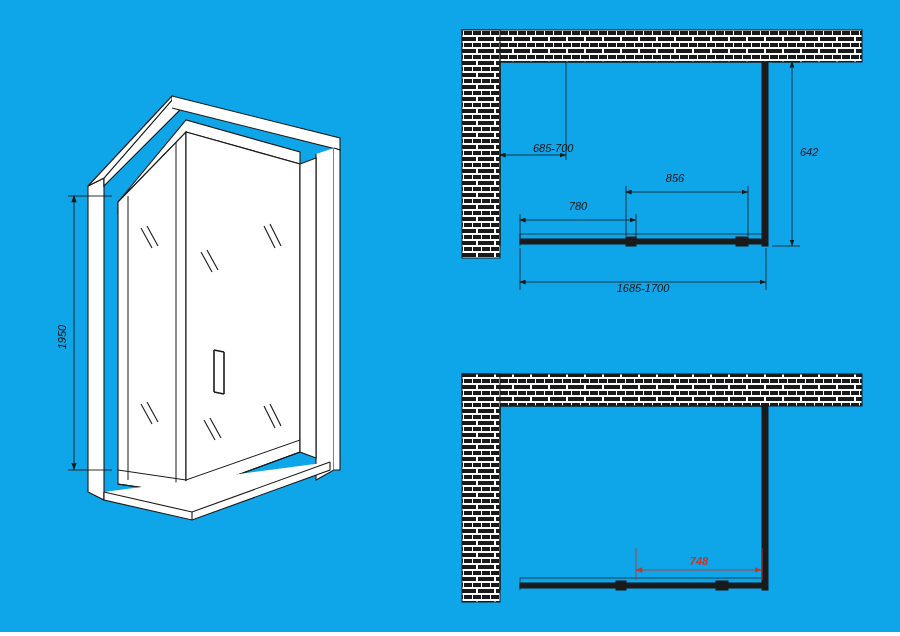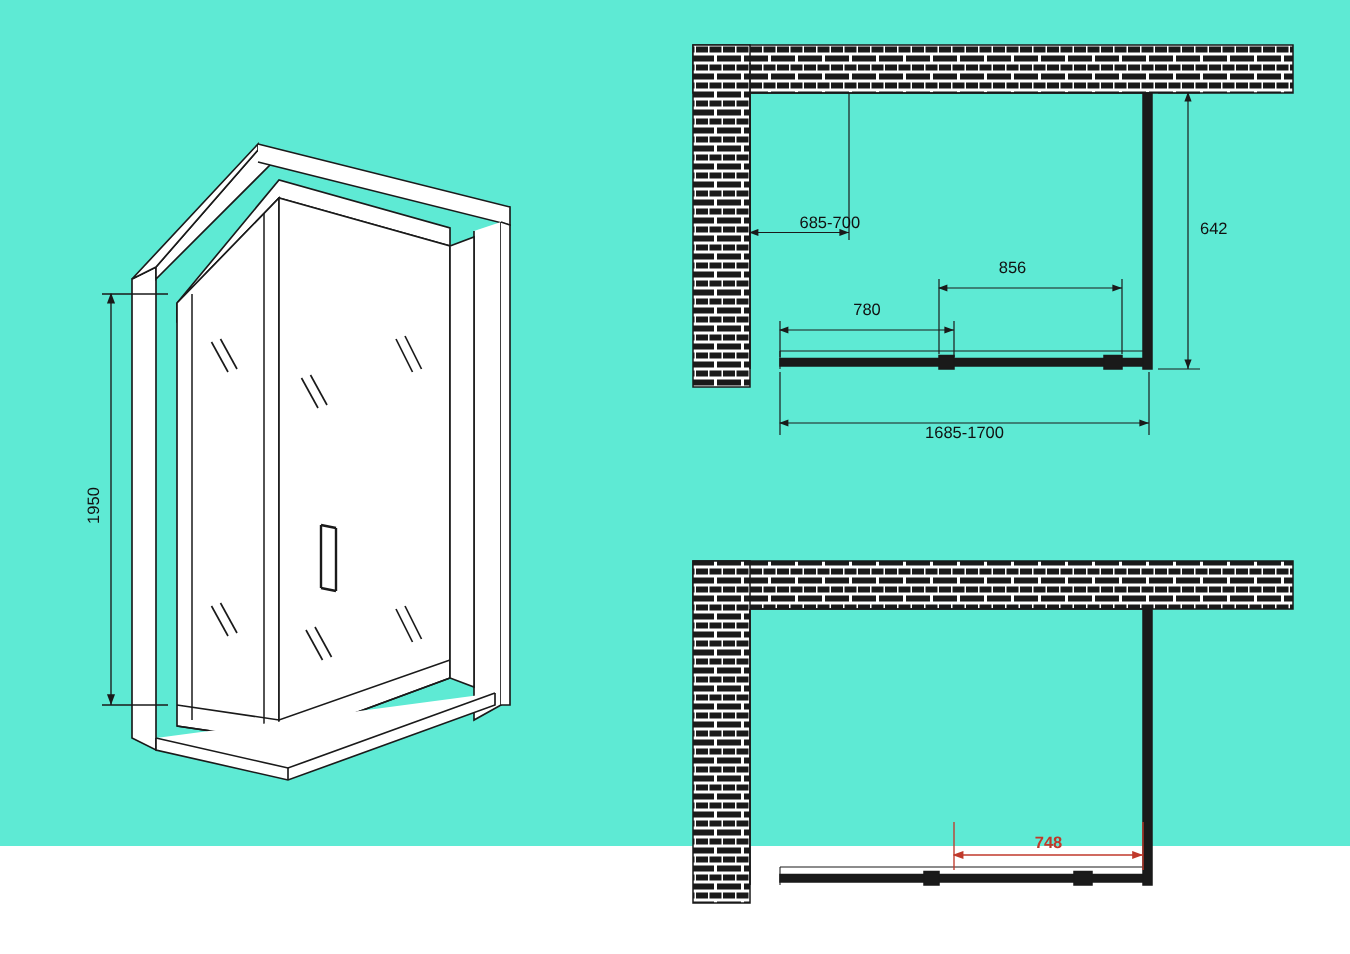--- a/index.html
+++ b/index.html
@@ -1,17 +1,17 @@
 <!DOCTYPE html>
 <html><head>
 <meta charset="utf-8">
 <style>
   html,body{margin:0;padding:0;background:#ffffff;}
   body{width:900px;height:636px;overflow:hidden;font-family:"Liberation Sans",sans-serif;}
-  #stage{position:relative;width:900px;height:564px;background:#5eead4;}
+  #stage{position:relative;width:900px;height:632px;background:#0ea5e9;font-style:italic;}
   svg{display:block;}
   .dim-label{font-family:"Liberation Sans",sans-serif;font-size:11px;fill:#111;}
   .dim-red{font-family:"Liberation Sans",sans-serif;font-size:11px;fill:#c0392b;font-weight:bold;}
 </style>
 </head>
 <body>
 
 <div id="stage">
 
 <svg width="900" height="636" viewBox="0 0 900 636">

